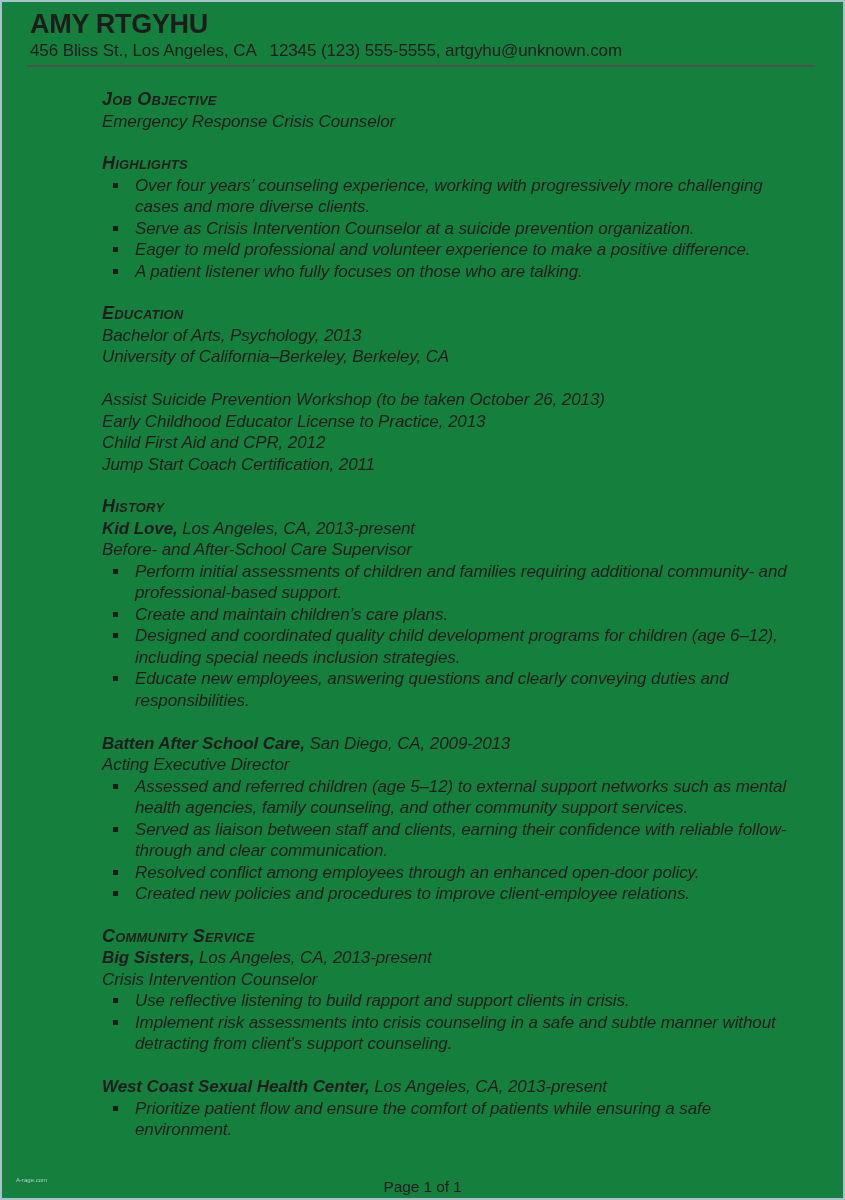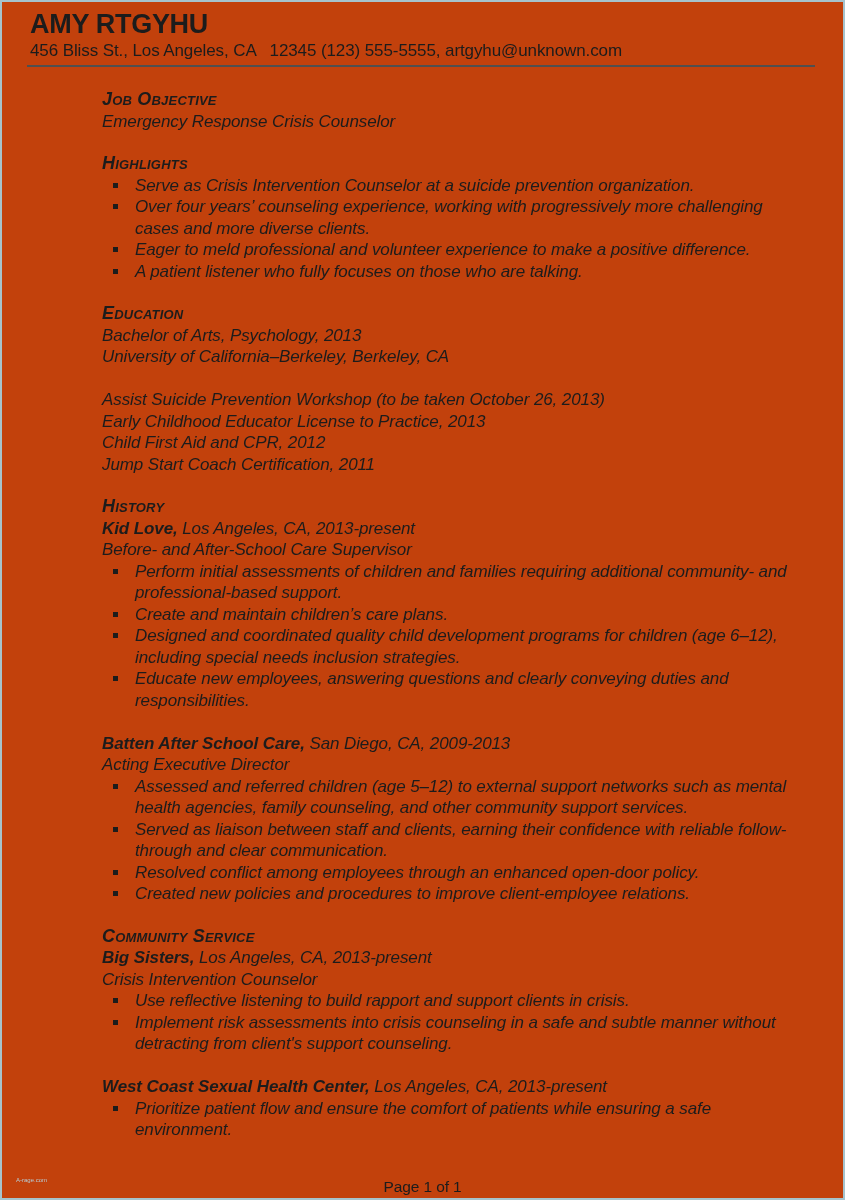--- a/index.html
+++ b/index.html
@@ -1,21 +1,21 @@
 <!DOCTYPE html>
 <html><head>
 <meta charset="utf-8">
 <style>
   html, body { margin: 0; padding: 0; background: #e8eef1; }
   .page {
     position: relative;
     width: 845px;
     height: 1200px;
     box-sizing: border-box;
-    background: #c2410c;
+    background: #15803d;
     border: 2px solid #a6c3cd;
     overflow: hidden;
     font-family: "Liberation Sans", sans-serif;
     font-size: 17px;
     line-height: 21.5px;
     color: #1c1c1c;
     letter-spacing: -0.1px;
   }
   .resume-header { padding: 7px 28px 0 28px; }
   .resume-name {
@@ -92,22 +92,22 @@
   <main>
 
     <section class="first">
       <h2>Job Objective</h2>
       <p>Emergency Response Crisis Counselor</p>
     </section>
 
     <section>
       <h2>Highlights</h2>
       <ul class="bullets">
+        <li>Over four years’ counseling experience, working with progressively more challenging cases and more diverse clients.</li>
         <li>Serve as Crisis Intervention Counselor at a suicide prevention organization.</li>
-        <li>Over four years’ counseling experience, working with progressively more challenging cases and more diverse clients.</li>
         <li>Eager to meld professional and volunteer experience to make a positive difference.</li>
         <li>A patient listener who fully focuses on those who are talking.</li>
       </ul>
     </section>
 
     <section>
       <h2>Education</h2>
       <p>Bachelor of Arts, Psychology, 2013</p>
       <p>University of California–Berkeley, Berkeley, CA</p>
       <div class="gap"></div>

